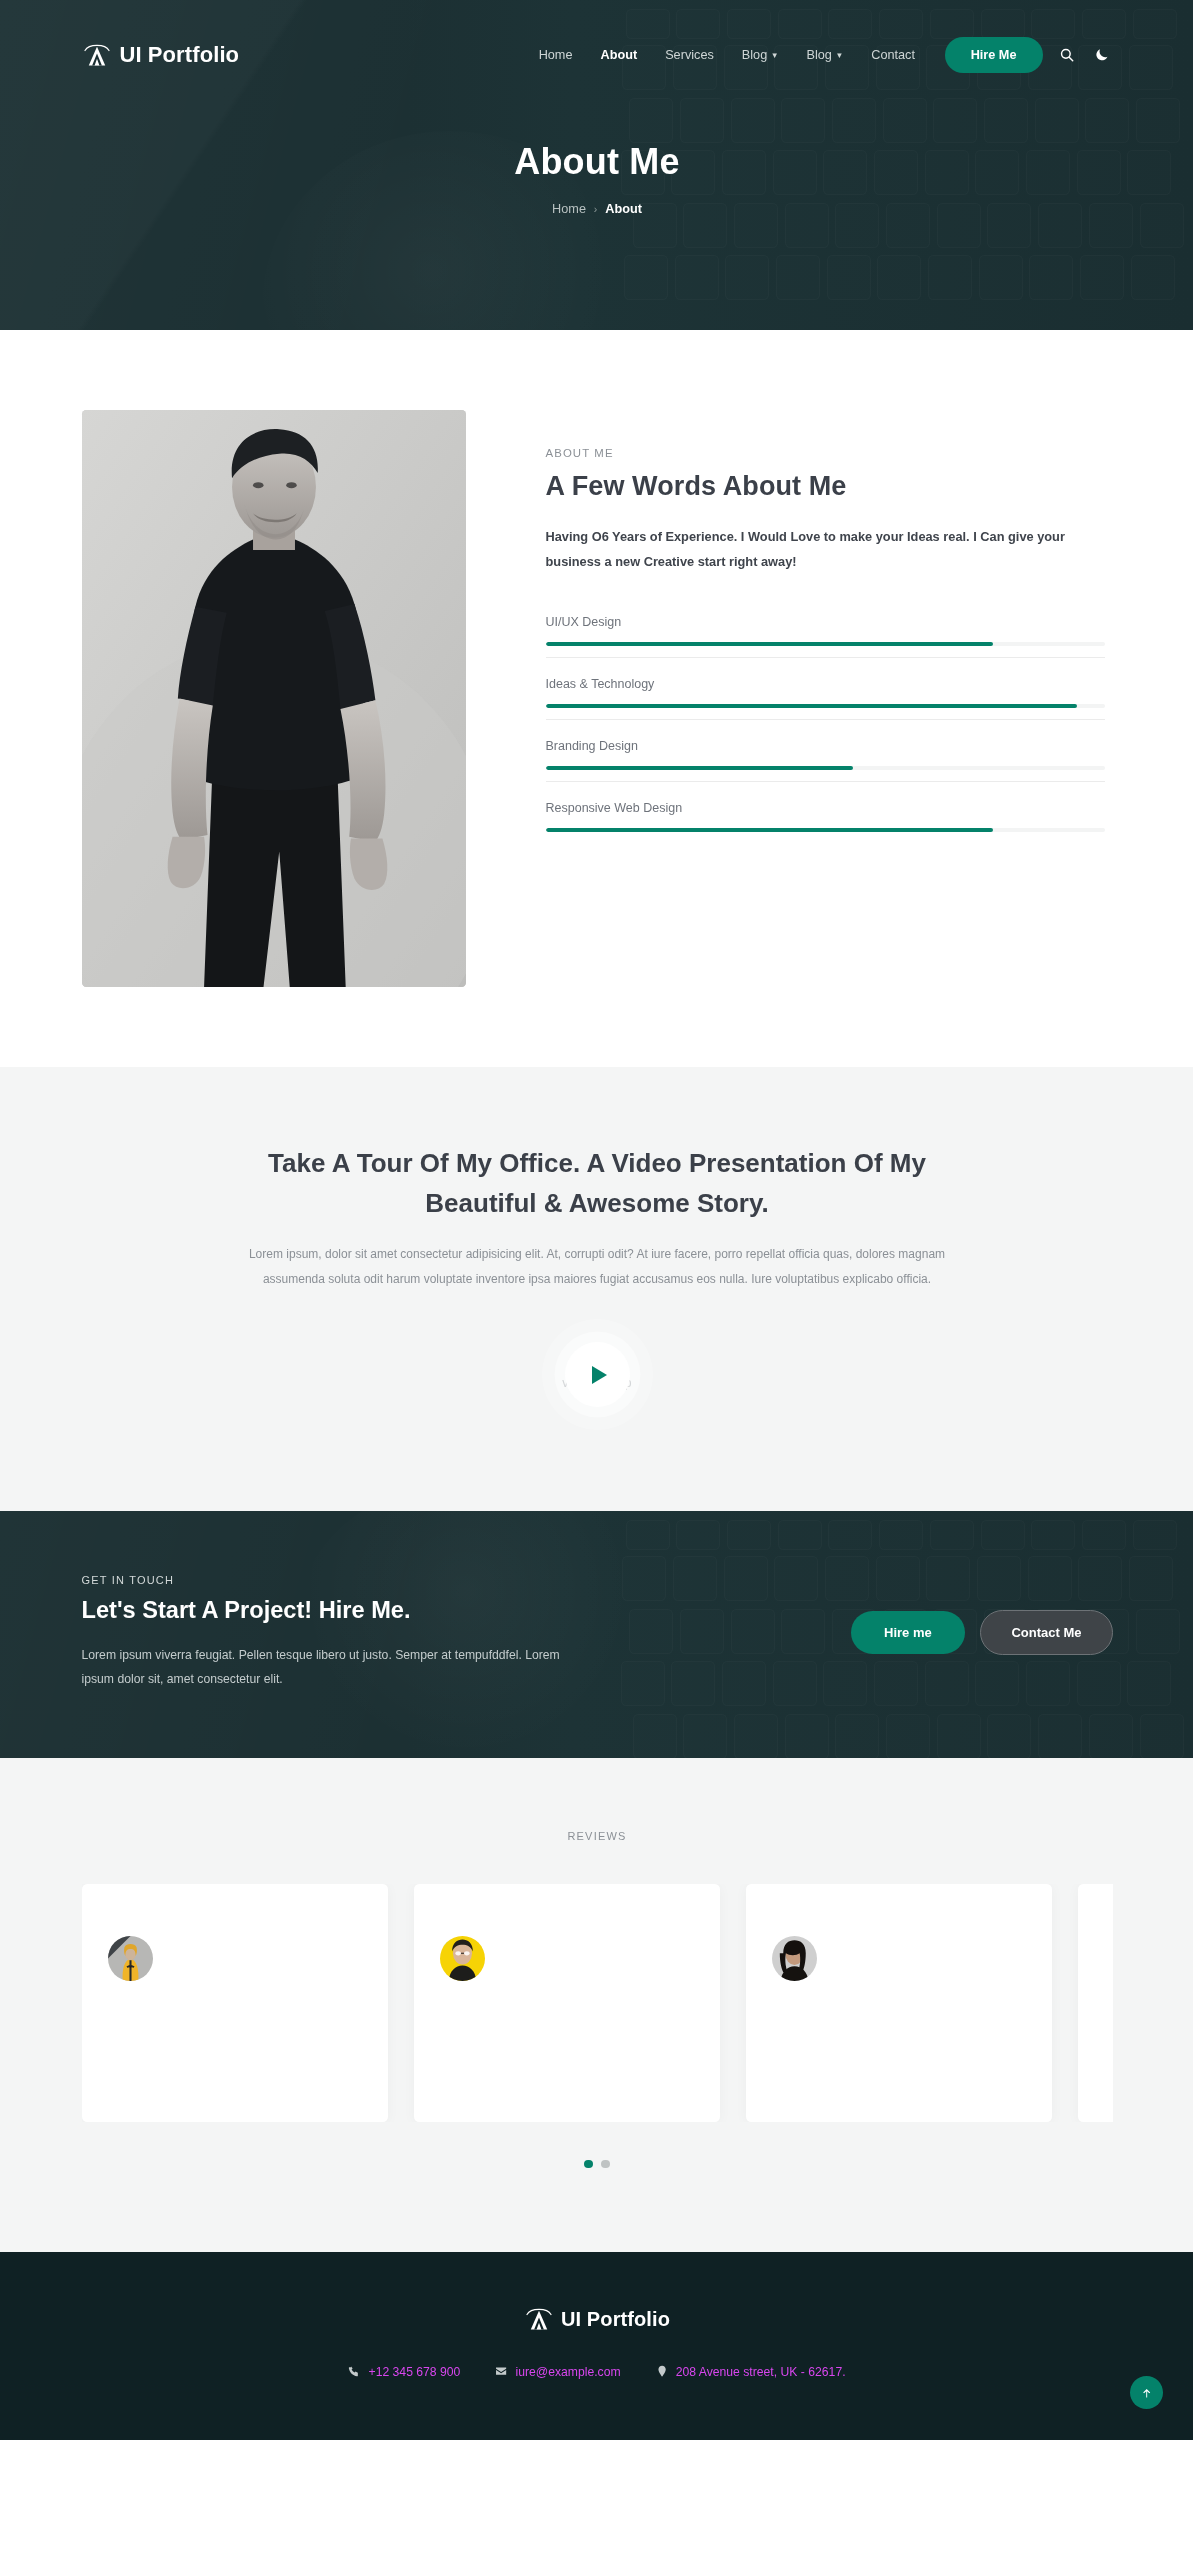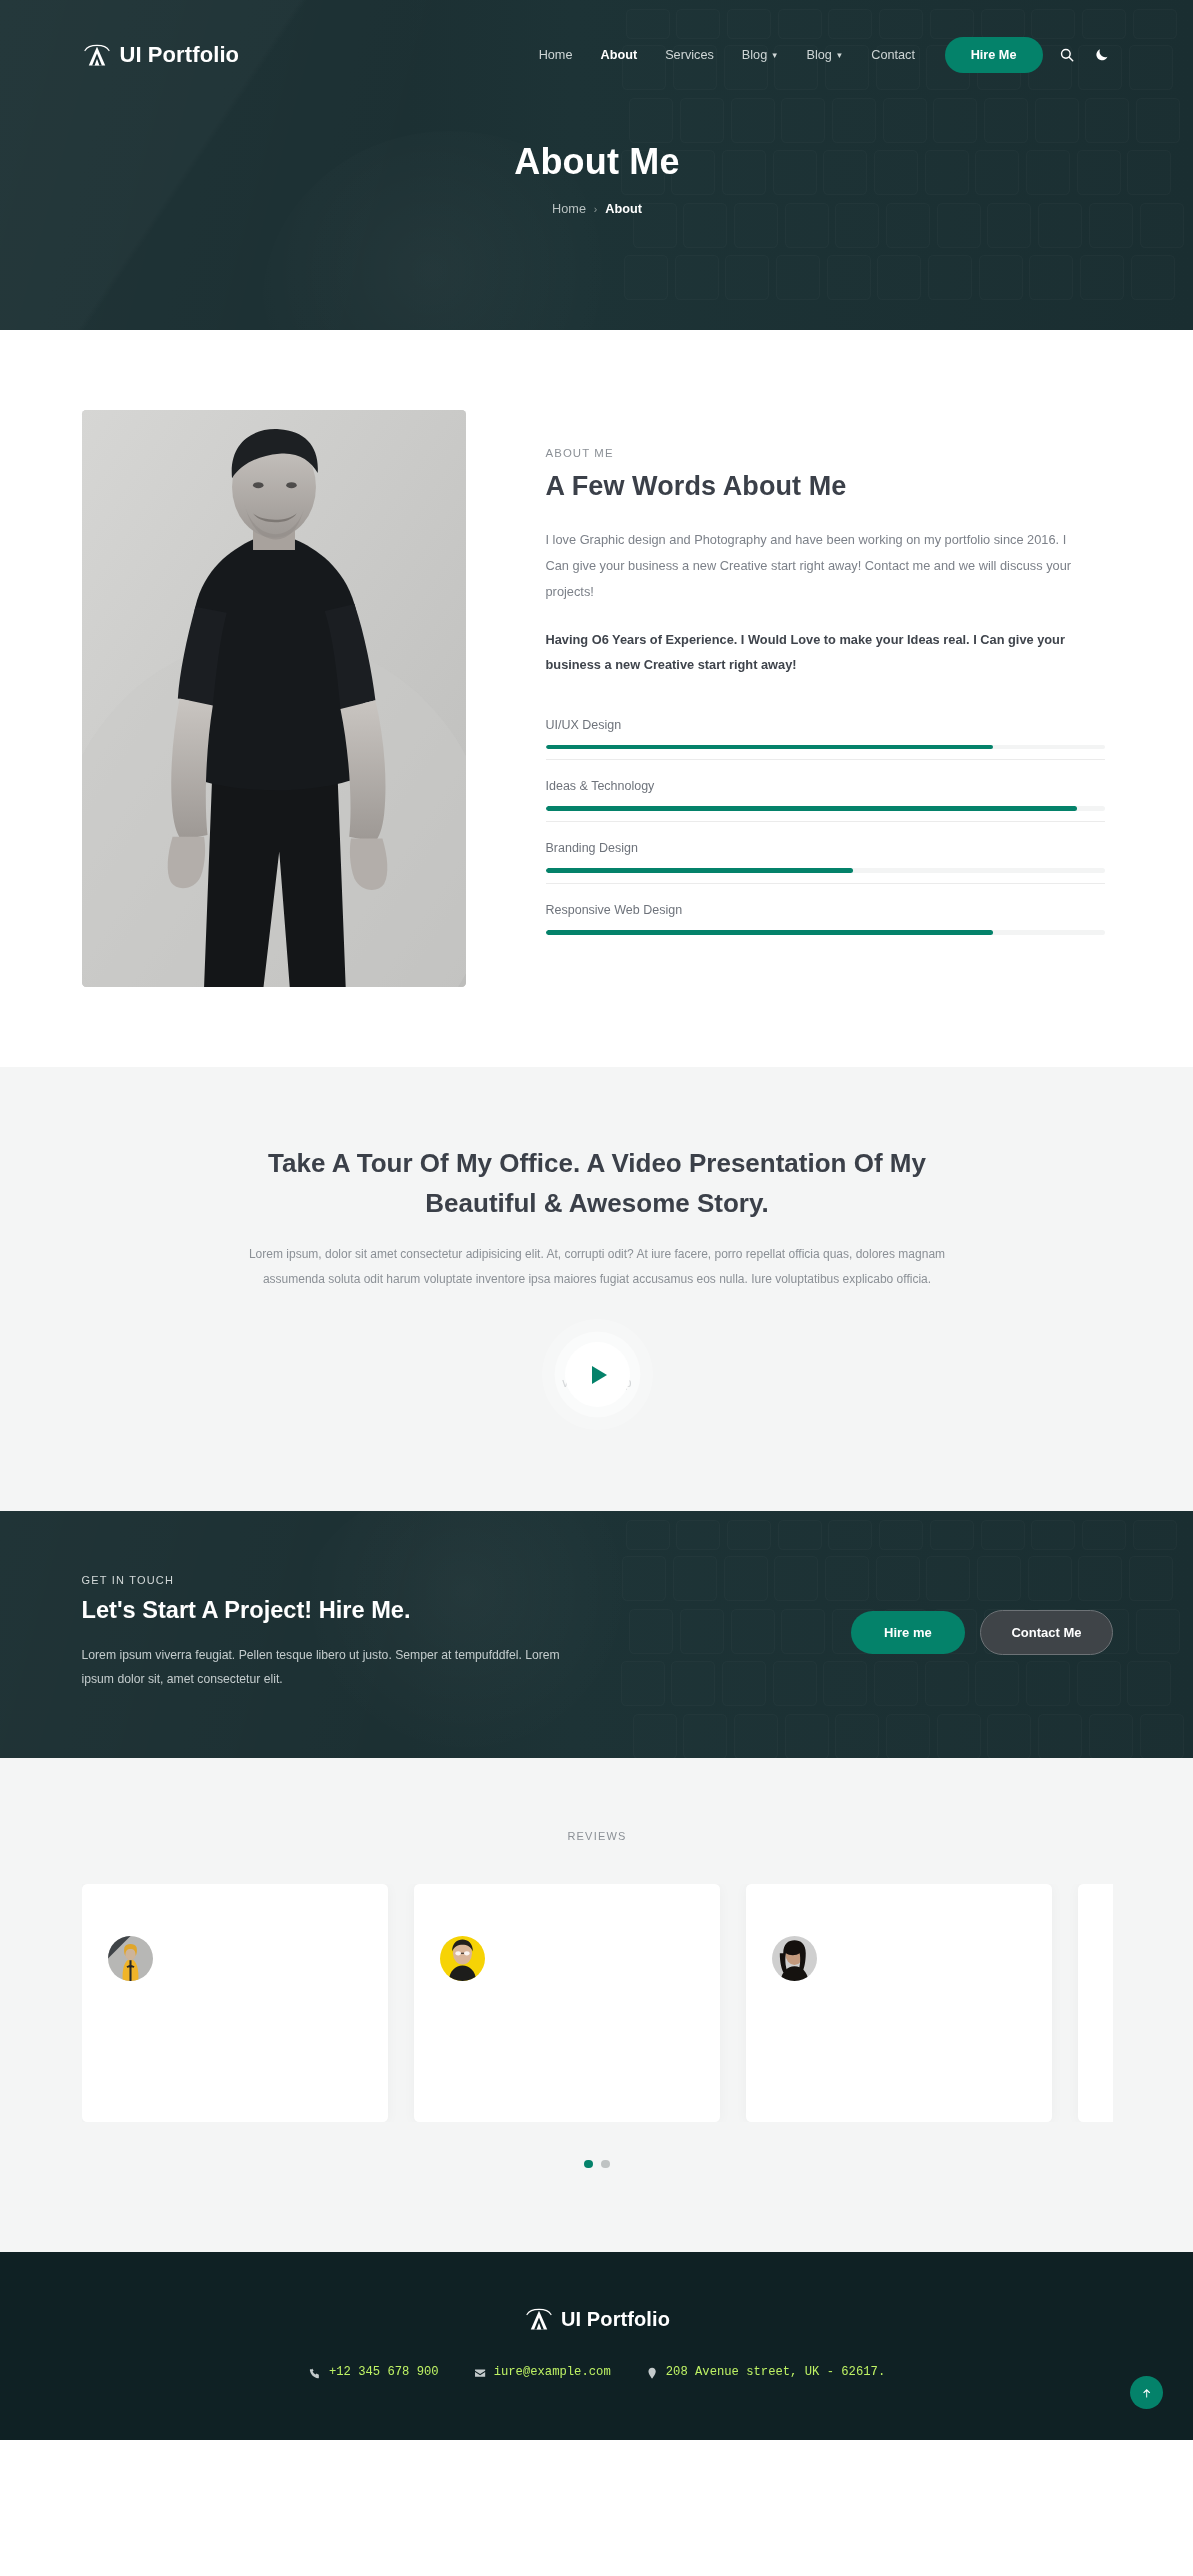--- a/index.html
+++ b/index.html
@@ -148,21 +148,21 @@
   .rev-role { font-size: 12px; color:#9aa0a4; margin-top: 4.4px;}
   .dots { display:flex; gap: 7.9px; justify-content:center; margin-top: 38px; }
   .dot { width: 8.7px; height:8.7px; border-radius:50%; background:#bfc3c3; border:none; cursor:pointer; padding:0;}
   .dot.active { background:#04826a; }
 
   
   .footer { background:#0f2124; padding: 54px 0 61px; text-align:center; position:relative; }
   .footer-brand { display:inline-flex; align-items:center; gap:7px; color:#fff; text-decoration:none; }
   .footer-brand .brand-text { font-size: 20px; }
   .footer-meta { margin-top: 30px; display:flex; justify-content:center; align-items:center; gap: 35px; flex-wrap:wrap; }
-  .fm { display:flex; align-items:flex-end; gap: 7.9px; color:#bef264; font-size: 12.2px; text-decoration:none;font-family:Liberation Mono, monospace;}
+  .fm { display:flex; align-items:flex-start; gap: 7.9px; color:#d946ef; font-size: 12.2px; text-decoration:none;}
   .fm svg { width:12.2px; height:12.2px; fill:#c3cacb; display:block;}
   .to-top {
     position:absolute; right: 31px; bottom: 31px;
     width: 33px; height:33px; border-radius:50%; background:#04826a; border:none; cursor:pointer;
     display:flex; align-items:center; justify-content:center;
   }
   .to-top svg { width: 11.4px; height:11.4px; fill:#fff; display:block; }
 </style>
 </head>
 <body>
@@ -356,21 +356,20 @@
           <ellipse cx="202" cy="86" rx="6" ry="3.4" fill="#4e4c4b"></ellipse>
           <ellipse cx="240" cy="86" rx="6" ry="3.4" fill="#4e4c4b"></ellipse>
           <path d="M196 118 C206 128, 236 128, 246 118 C238 132, 204 132, 196 118 Z" fill="#7d7874"></path>
           <path d="M186 106 C190 128, 206 142, 222 142 C238 142, 252 128, 256 106 C250 134, 238 148, 222 148 C206 148, 192 134, 186 106 Z" fill="#8f8a86" opacity=".55"></path>
         </svg>
       </div>
 
       <div class="about-right">
         <div class="eyebrow">ABOUT ME</div>
         <h2 class="sec-title">A Few Words About Me</h2>
-        <p class="about-p">I love Graphic design and Photography and have been working on my portfolio since 2016. I Can give your business a new Creative start right away! Contact me and we will discuss your projects!</p>
         <p class="about-p bold">Having O6 Years of Experience. I Would Love to make your Ideas real. I Can give your business a new Creative start right away!</p>
 
         <div class="skills" id="skillsList">
             <div class="skill">
               <div class="skill-label">UI/UX Design</div>
               <div class="bar">
                 <span style="width:80%"></span>
               </div>
             </div>
             <div class="skill">

